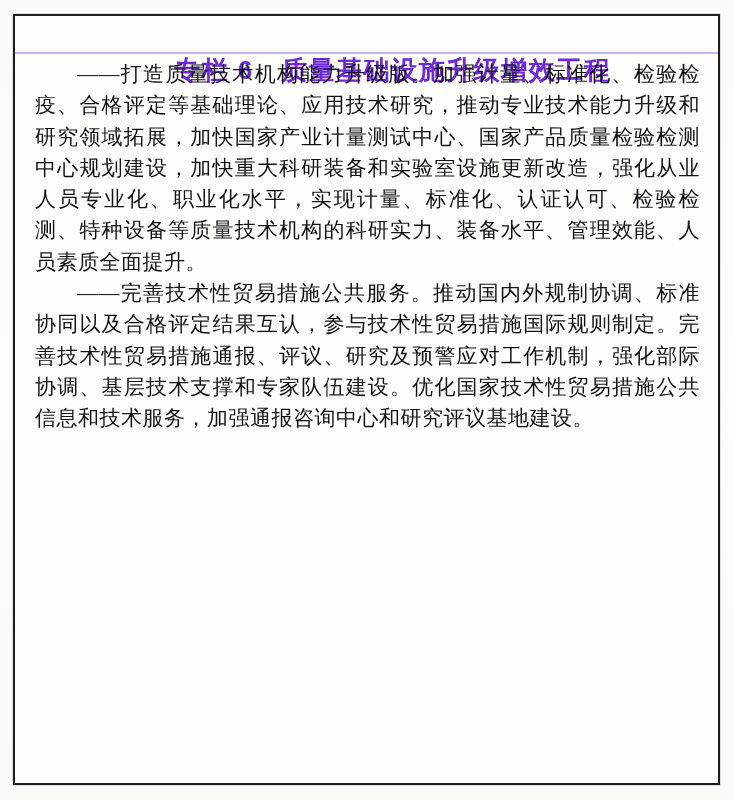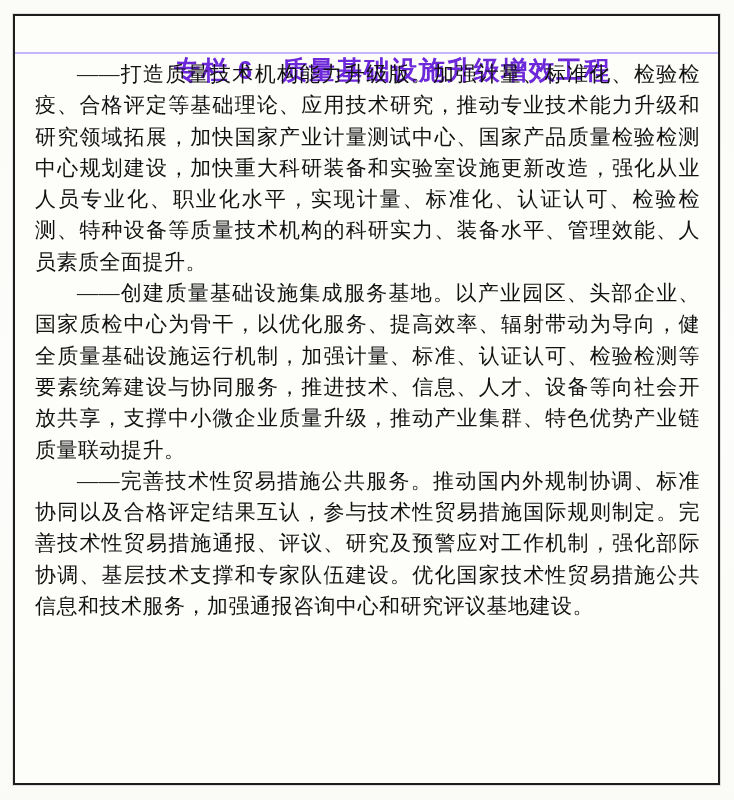--- a/index.html
+++ b/index.html
@@ -60,17 +60,16 @@
 </head>
 <body>
 
 <div class="page">
   <div class="panel">
     <div class="panel-title-row">
       <span>专栏 6　质量基础设施升级增效工程</span>
     </div>
     <div class="panel-body">
       <p>——打造质量技术机构能力升级版。加强计量、标准化、检验检疫、合格评定等基础理论、应用技术研究，推动专业技术能力升级和研究领域拓展，加快国家产业计量测试中心、国家产品质量检验检测中心规划建设，加快重大科研装备和实验室设施更新改造，强化从业人员专业化、职业化水平，实现计量、标准化、认证认可、检验检测、特种设备等质量技术机构的科研实力、装备水平、管理效能、人员素质全面提升。</p>
-      <p>——创建质量基础设施集成服务基地。以产业园区、头部企业、国家质检中心为骨干，以优化服务、提高效率、辐射带动为导向，健全质量基础设施运行机制，加强计量、标准、认证认可、检验检测等要素统筹建设与协同服务，推进技术、信息、人才、设备等向社会开放共享，支撑中小微企业质量升级，推动产业集群、特色优势产业链质量联动提升。</p>
       <p>——完善技术性贸易措施公共服务。推动国内外规制协调、标准协同以及合格评定结果互认，参与技术性贸易措施国际规则制定。完善技术性贸易措施通报、评议、研究及预警应对工作机制，强化部际协调、基层技术支撑和专家队伍建设。优化国家技术性贸易措施公共信息和技术服务，加强通报咨询中心和研究评议基地建设。</p>
     </div>
   </div>
 </div>
 
 </body></html>

